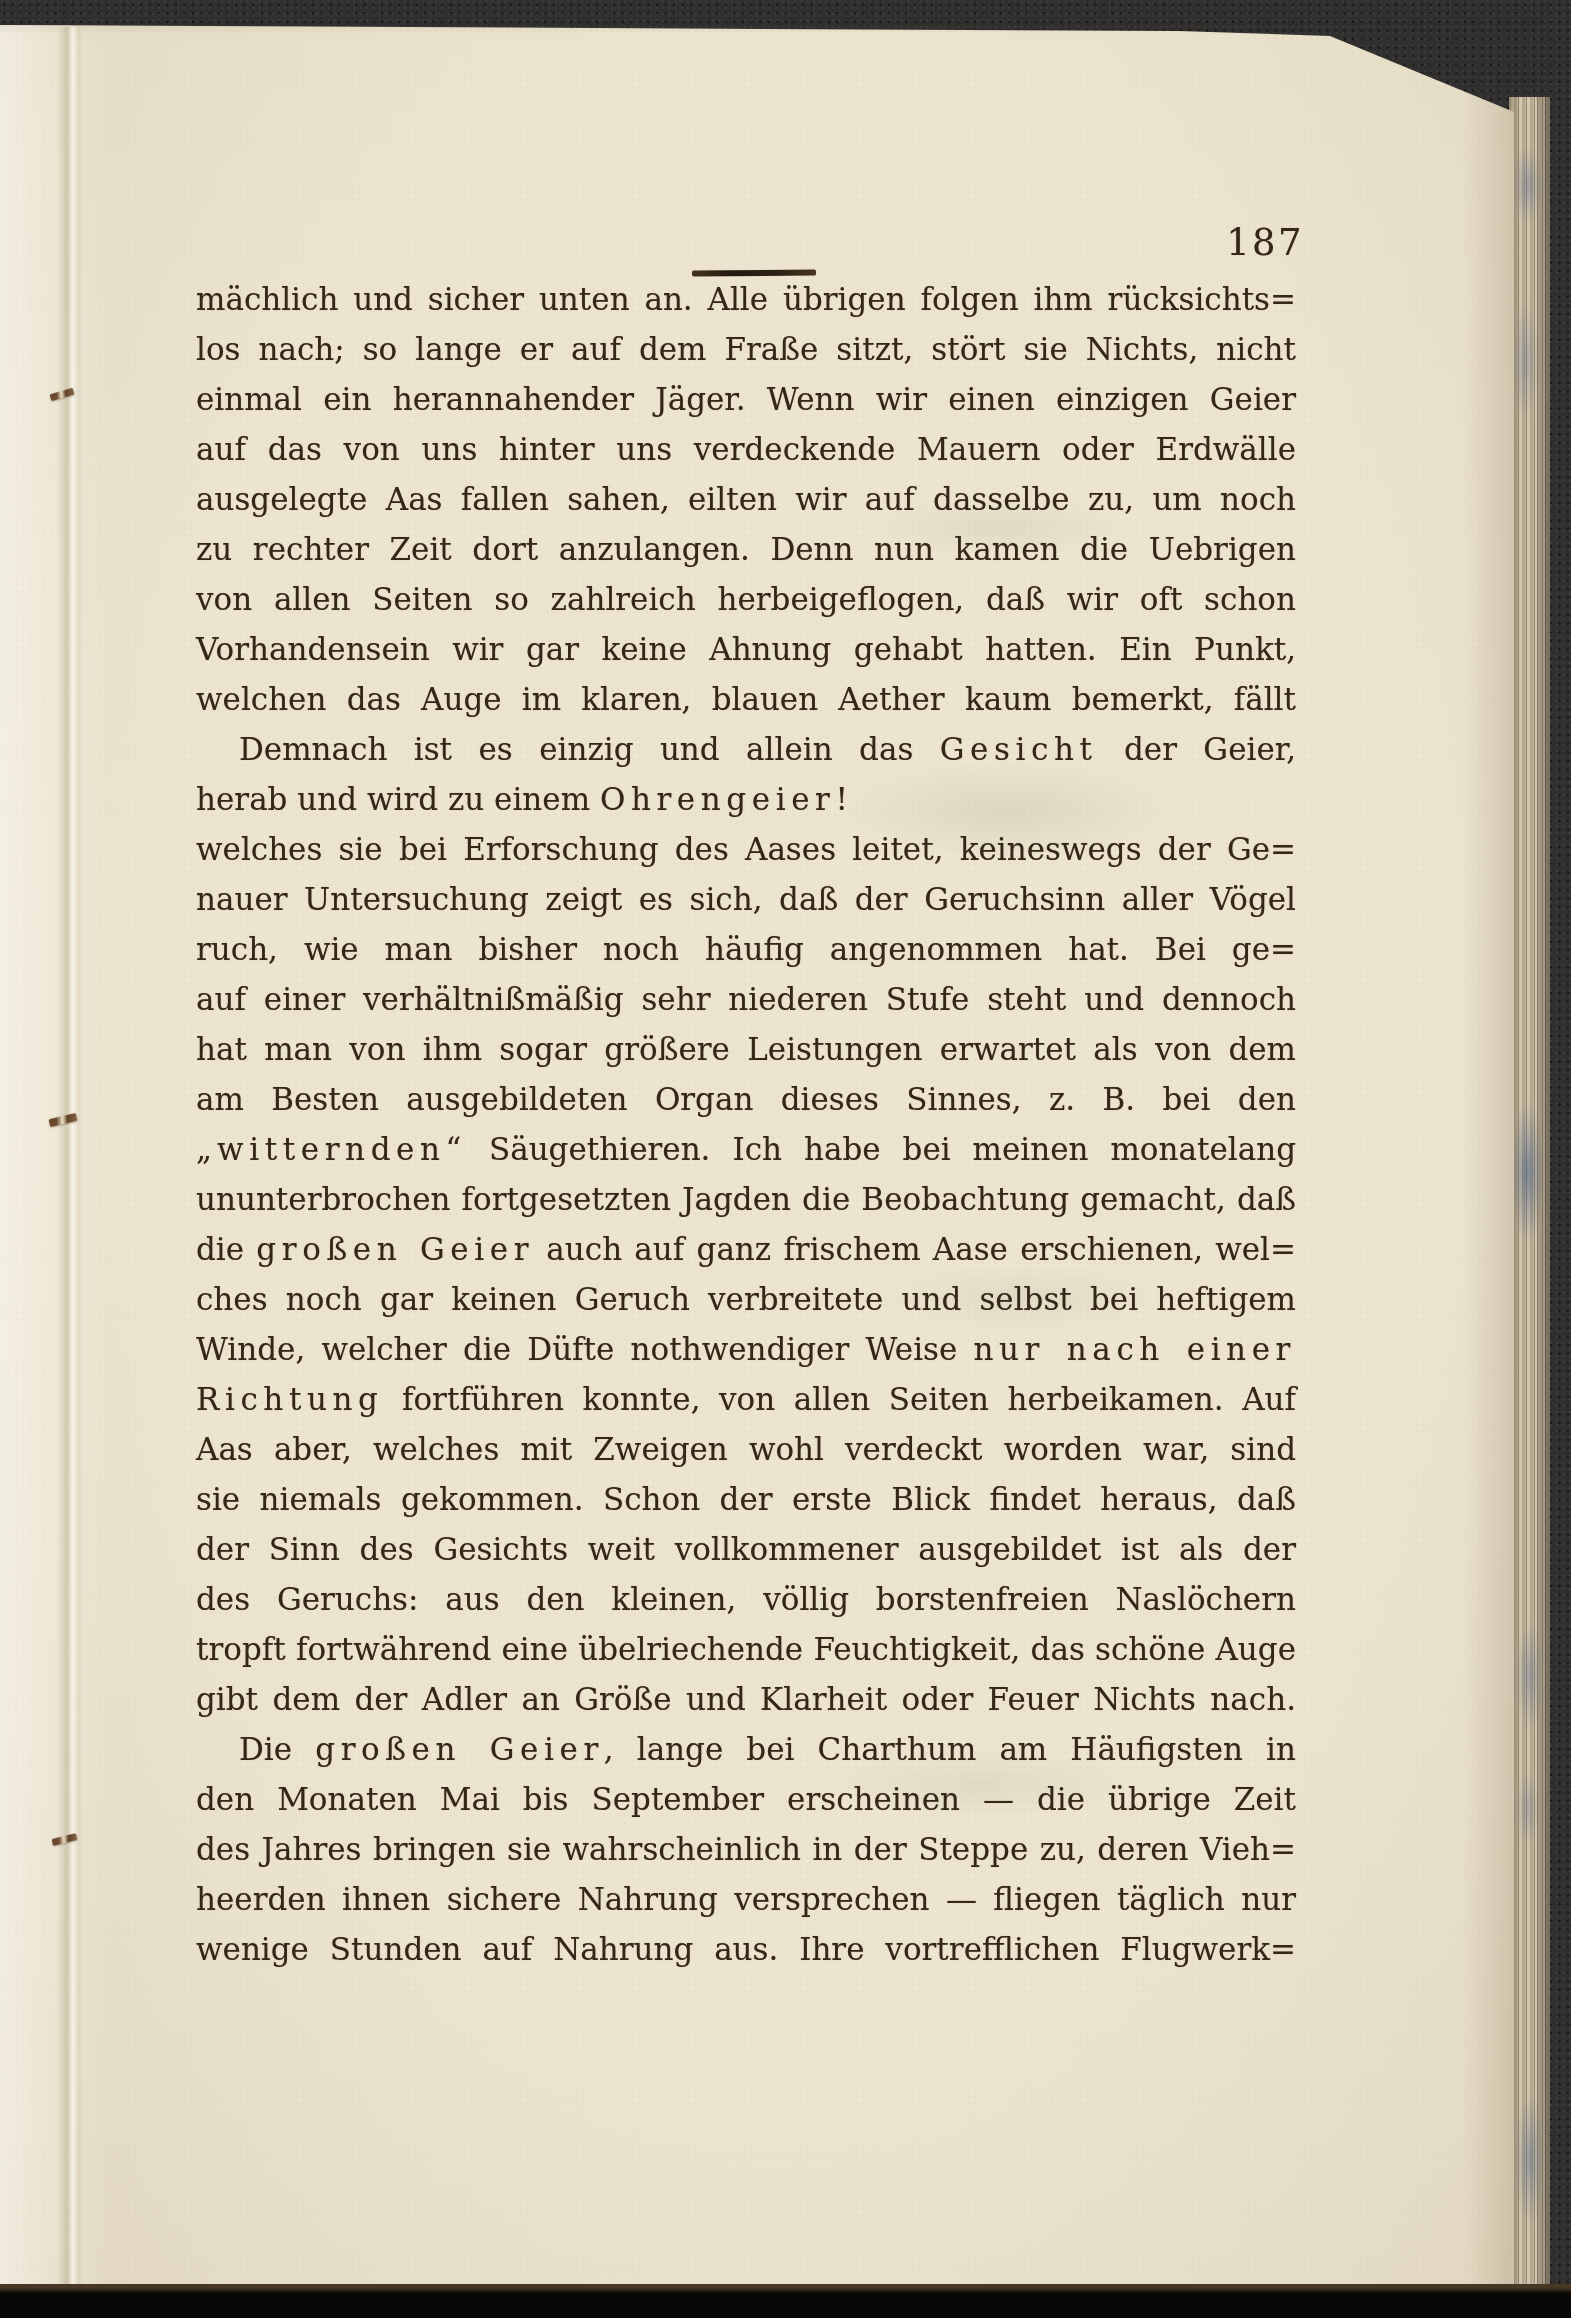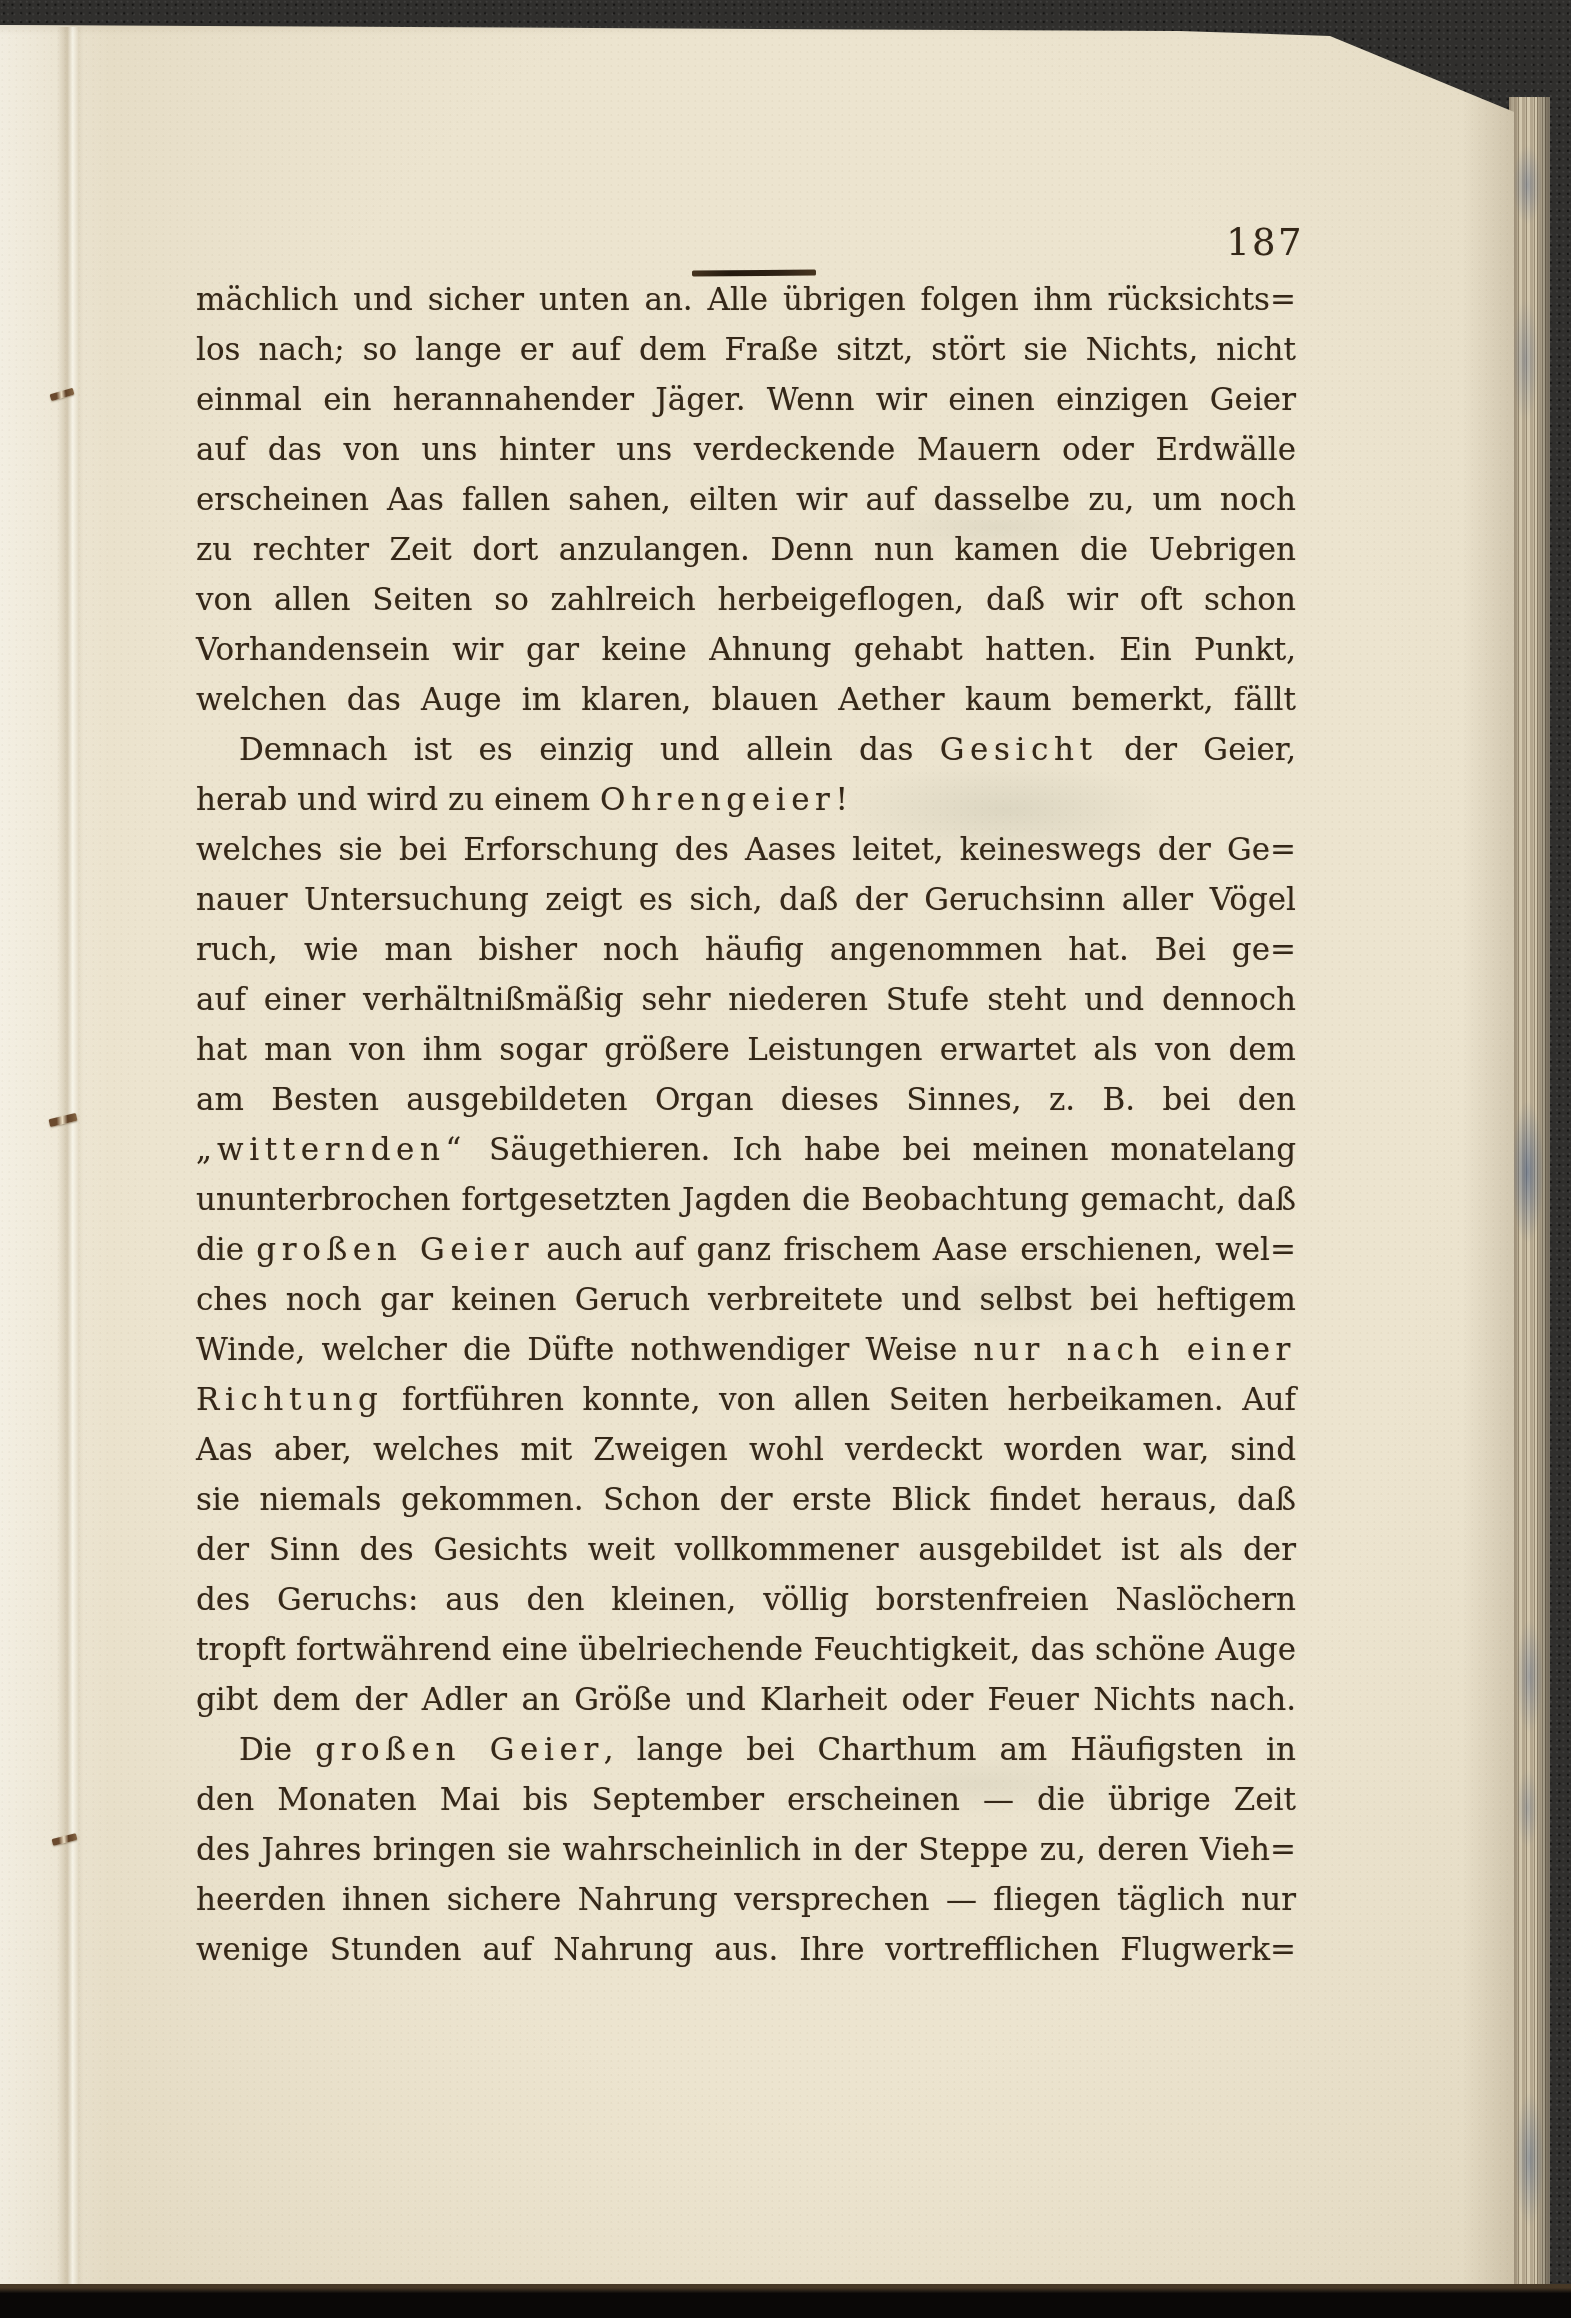--- a/index.html
+++ b/index.html
@@ -127,21 +127,21 @@
   <div class="stitch s3"></div>
   <div class="pagenum-wrap">
     <div class="pagenum">187</div>
     <div class="pagenum-rule"></div>
   </div>
   <div class="text-block">
       <div class="line"><span>mächlich und sicher unten an. Alle übrigen folgen ihm rücksichts=</span></div>
       <div class="line"><span>los nach; so lange er auf dem Fraße sitzt, stört sie Nichts, nicht</span></div>
       <div class="line"><span>einmal ein herannahender Jäger. Wenn wir einen einzigen Geier</span></div>
       <div class="line"><span>auf das von uns hinter uns verdeckende Mauern oder Erdwälle</span></div>
-      <div class="line"><span>erscheinen Aas fallen sahen, eilten wir auf dasselbe zu, um noch</span></div>
+      <div class="line"><span>ausgelegte Aas fallen sahen, eilten wir auf dasselbe zu, um noch</span></div>
       <div class="line"><span>zu rechter Zeit dort anzulangen. Denn nun kamen die Uebrigen</span></div>
       <div class="line"><span>von allen Seiten so zahlreich herbeigeflogen, daß wir oft schon</span></div>
       <div class="line"><span>Vorhandensein wir gar keine Ahnung gehabt hatten. Ein Punkt,</span></div>
       <div class="line"><span>welchen das Auge im klaren, blauen Aether kaum bemerkt, fällt</span></div>
       <div class="line indent"><span>Demnach ist es einzig und allein das </span><span class="sperr">Gesicht</span><span> der Geier,</span></div>
       <div class="line no-justify"><span>herab und wird zu einem </span><span class="sperr">Ohrengeier!</span></div>
       <div class="line"><span>welches sie bei Erforschung des Aases leitet, keineswegs der Ge=</span></div>
       <div class="line"><span>nauer Untersuchung zeigt es sich, daß der Geruchsinn aller Vögel</span></div>
       <div class="line"><span>ruch, wie man bisher noch häufig angenommen hat. Bei ge=</span></div>
       <div class="line"><span>auf einer verhältnißmäßig sehr niederen Stufe steht und dennoch</span></div>

